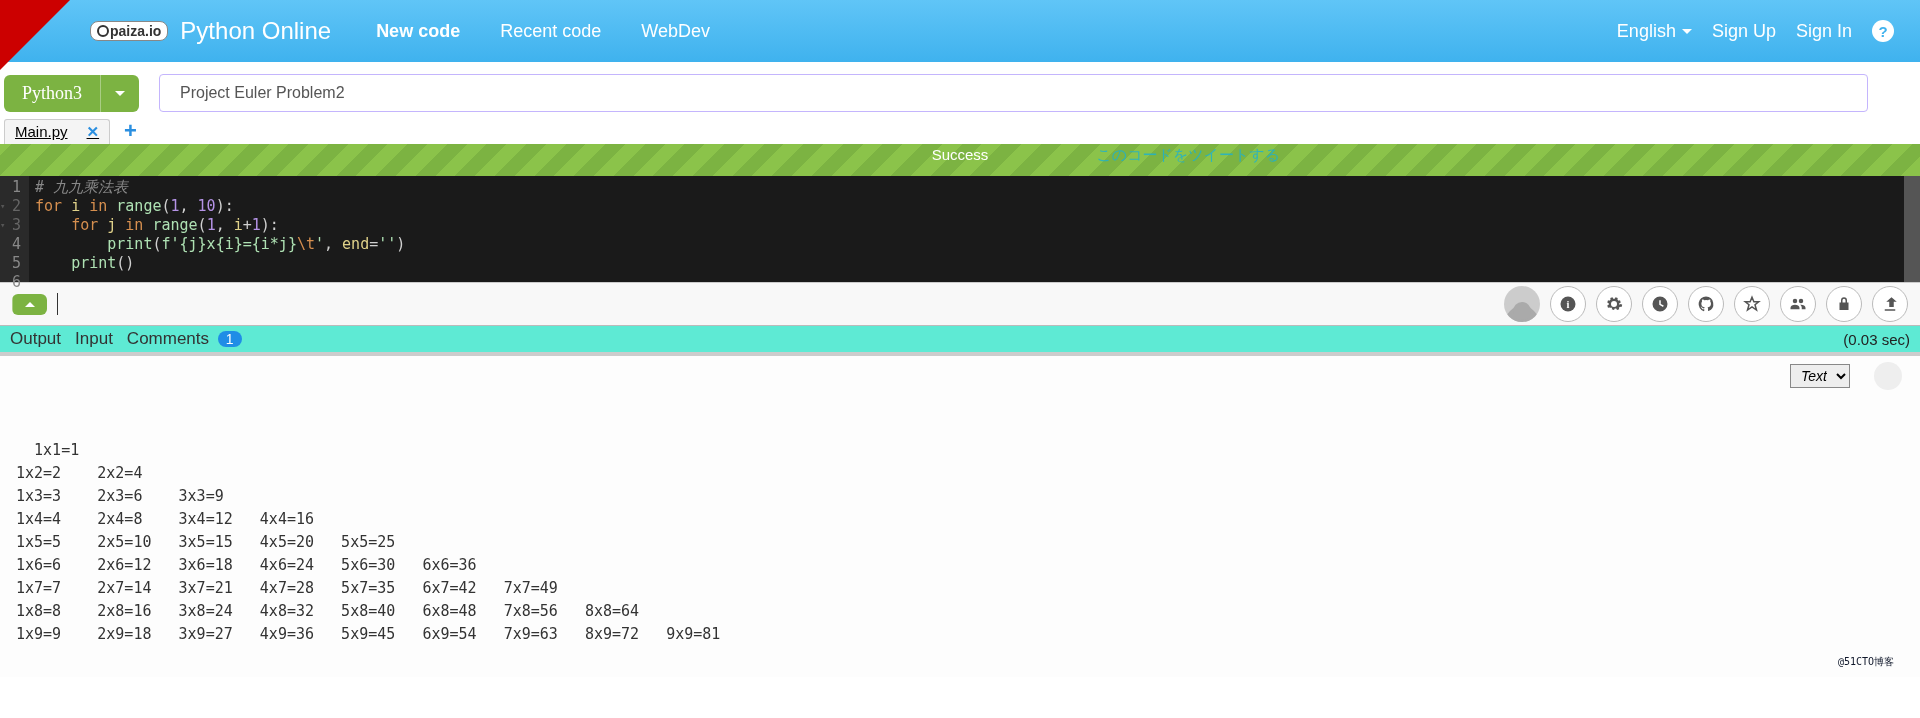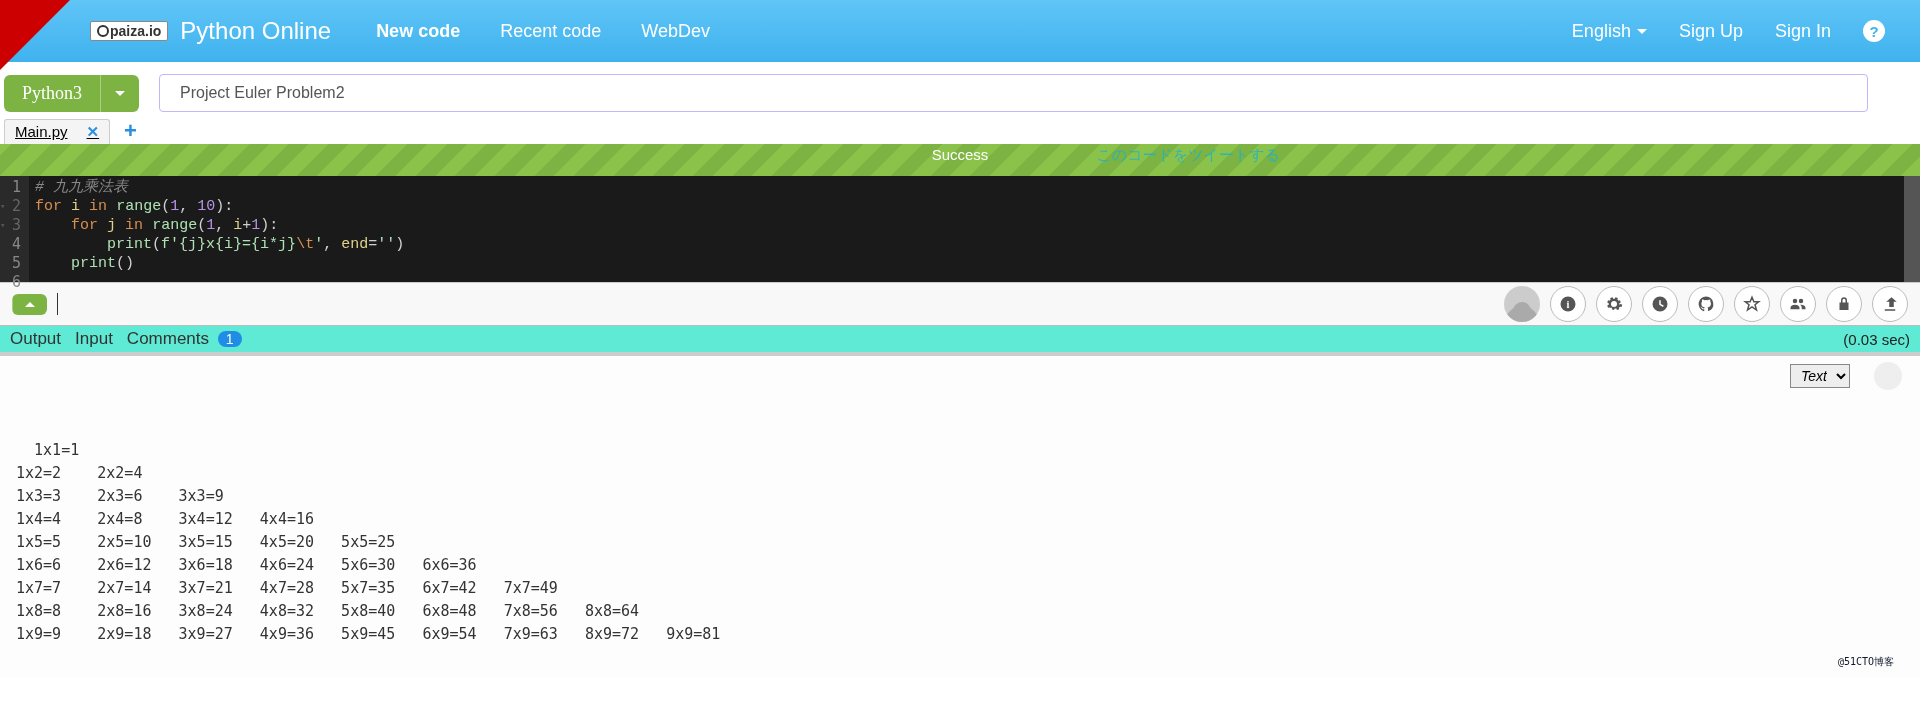--- a/index.html
+++ b/index.html
@@ -1,47 +1,47 @@
 <!DOCTYPE html>
 <html><head>
 <meta charset="utf-8">
 <style>
   * { box-sizing: border-box; margin: 0; padding: 0; }
   body { font-family: "Helvetica Neue", Helvetica, Arial, sans-serif; font-size: 14px; background: #fff; width: 1920px; overflow: hidden; }
   .topbar { height: 62px; background: linear-gradient(#60c5f7,#3fb2ee); display: flex; align-items: center; color: #fff; font-size: 18px; position: relative; }
   .beta { position: absolute; left: 0; top: 0; width: 0; height: 0; border-top: 70px solid #c00; border-right: 70px solid transparent; }
   .beta span { position: absolute; left: -65px; top: -60px; width: 70px; text-align: center; transform: rotate(-45deg); font-size: 13px; font-weight: bold; color: #fff; }
-  .logo-box { background: #fff; color: #333; font-weight: bold; border-radius: 2px; padding: 1px 6px; margin-left: 90px; font-size: 14px; display: inline-flex; align-items: center; border:1px solid #888;}
+  .logo-box { background: #fff; color: #333; font-weight: bold; border-radius: 8px; padding: 1px 6px; margin-left: 90px; font-size: 14px; display: inline-flex; align-items: center; border:1px solid #888;}
   .logo-box .dot{display:inline-block;width:12px;height:12px;border:2px solid #333;border-radius:50%;margin-right:1px;}
   .brand { font-size: 24px; margin-left: 12px; font-weight: 400; }
   .navlinks { display: flex; gap: 40px; margin-left: 45px; }
   .navlinks a { color: #fff; text-decoration: none; font-size: 18px; cursor: pointer; }
   .navlinks a.active { font-weight: bold; }
-  .right-nav { margin-left: auto; display: flex; align-items: center; gap: 32px; margin-right: 35px; }
+  .right-nav { margin-left: auto; display: flex; align-items: center; gap: 20px; margin-right: 26px; }
   .right-nav a { color: #fff; text-decoration: none; font-size: 18px; cursor: pointer; }
   .help { width: 22px; height: 22px; border-radius: 50%; background:#fff; color:#3fb2ee; font-weight:bold; display:flex;align-items:center;justify-content:center;font-size:15px;}
   .caret-down::after{content:"";display:inline-block;margin-left:6px;border-top:5px solid #fff;border-left:5px solid transparent;border-right:5px solid transparent;vertical-align:middle;}
   .row2 { display:flex; align-items:center; padding: 12px 10px 4px 4px; gap: 20px;}
   .lang-pill { background:#7cb342; color:#fff; border-radius:6px; display:flex; align-items:stretch; overflow:hidden; font-size:18px;font-family:Liberation Serif, serif;}
   .lang-pill .lbl{ padding:8px 18px; }
   .lang-pill .dd{ padding:8px 14px; border-left:1px solid rgba(255,255,255,.35); display:flex;align-items:center;}
   .lang-pill .dd::after{content:"";border-top:5px solid #fff;border-left:5px solid transparent;border-right:5px solid transparent;}
   .title-input { flex:1; border:1px solid #c4b5fd; border-radius:4px; height:38px; padding:0 20px; font-size:16px; color:#555; margin-right: 42px;}
   .tabs-row{display:flex;align-items:flex-end;padding-left:4px;height:28px;}
   .file-tab{background:#f4f4f4;border:1px solid #ccc;border-bottom:none;padding:3px 10px;font-size:15px;display:flex;align-items:flex-start;gap:19px;border-radius:3px 3px 0 0;text-decoration:underline;}
   .file-tab .x{color:#2b8fe0;font-weight:bold;cursor:pointer;}
   .add-tab{color:#2b8fe0;font-size:22px;font-weight:bold;margin-left:14px;cursor:pointer;}
   .success-bar{height:32px;background:repeating-linear-gradient(-45deg,#8bc34a 0 14px,#7cb342 14px 28px);color:#fff;text-align:center;font-size:15px;line-height:22px;position:relative;}
   .jp-link{position:absolute;right:640px;top:0;color:#19b1d4;font-size:15px;opacity:.8;}
   .editor{background:#1a1a1a;display:flex;font-family:Menlo,Consolas,monospace;font-size:15px;line-height:19px;height:106px;color:#d0d0d0;position:relative;}
   .gutter{background:#2a2a2a;color:#888;text-align:right;padding:2px 8px 2px 12px;user-select:none;}
   .gutter div{height:19px;}
   .gutter .fold{color:#666;position:relative;}
   .gutter .fold::after{content:"▾";position:absolute;left:-12px;color:#555;font-size:9px;}
-  .code{padding:2px 6px;white-space:pre;font-family:Liberation Mono, monospace;}
+  .code{padding:2px 6px;white-space:pre;}
   .c-comment{color:#888;font-style:italic;}
   .c-kw{color:#d68f4f;}
   .c-fn{color:#aee1b3;}
   .c-num{color:#b593e6;}
   .c-str{color:#aee1b3;}
   .c-esc{color:#d68f4f;}
   .c-id{color:#e0d28a;}
   .scrollbar-v{position:absolute;right:0;top:0;bottom:0;width:16px;background:#2a2a2a;}
   .scrollbar-v .thumb{background:#555;width:100%;height:100%;}
   .toolbar{height:44px;background:#f8f8f8;border-top:1px solid #ccc;border-bottom:1px solid #bbb;display:flex;align-items:center;padding:0 12px;}

